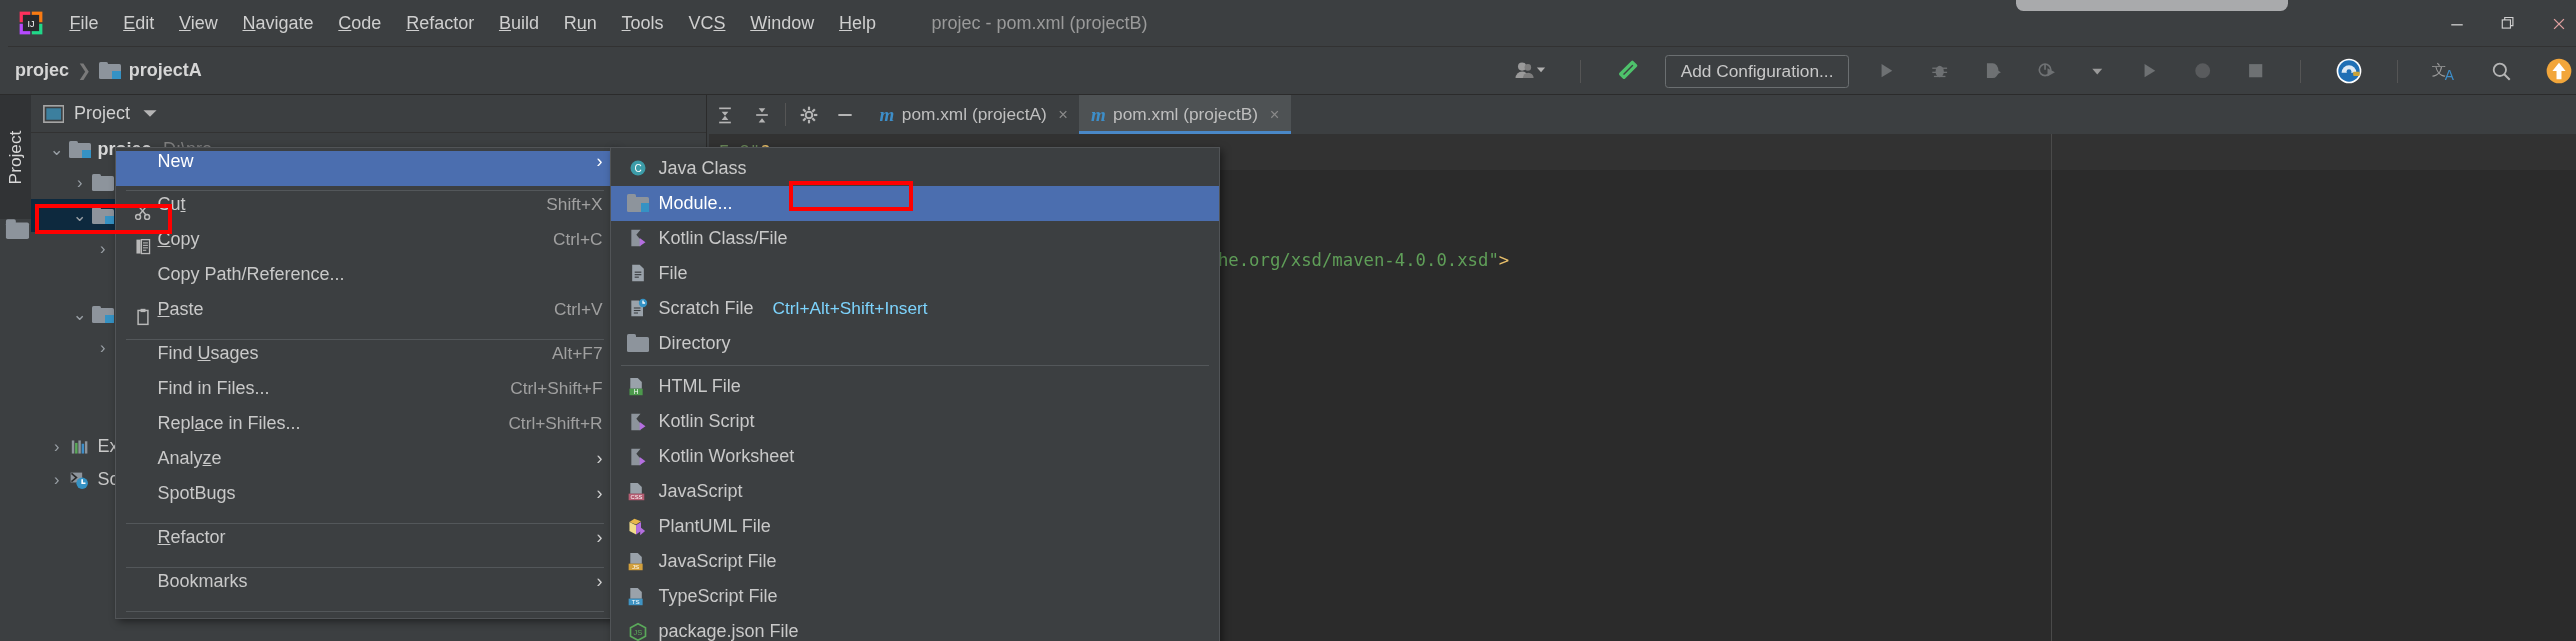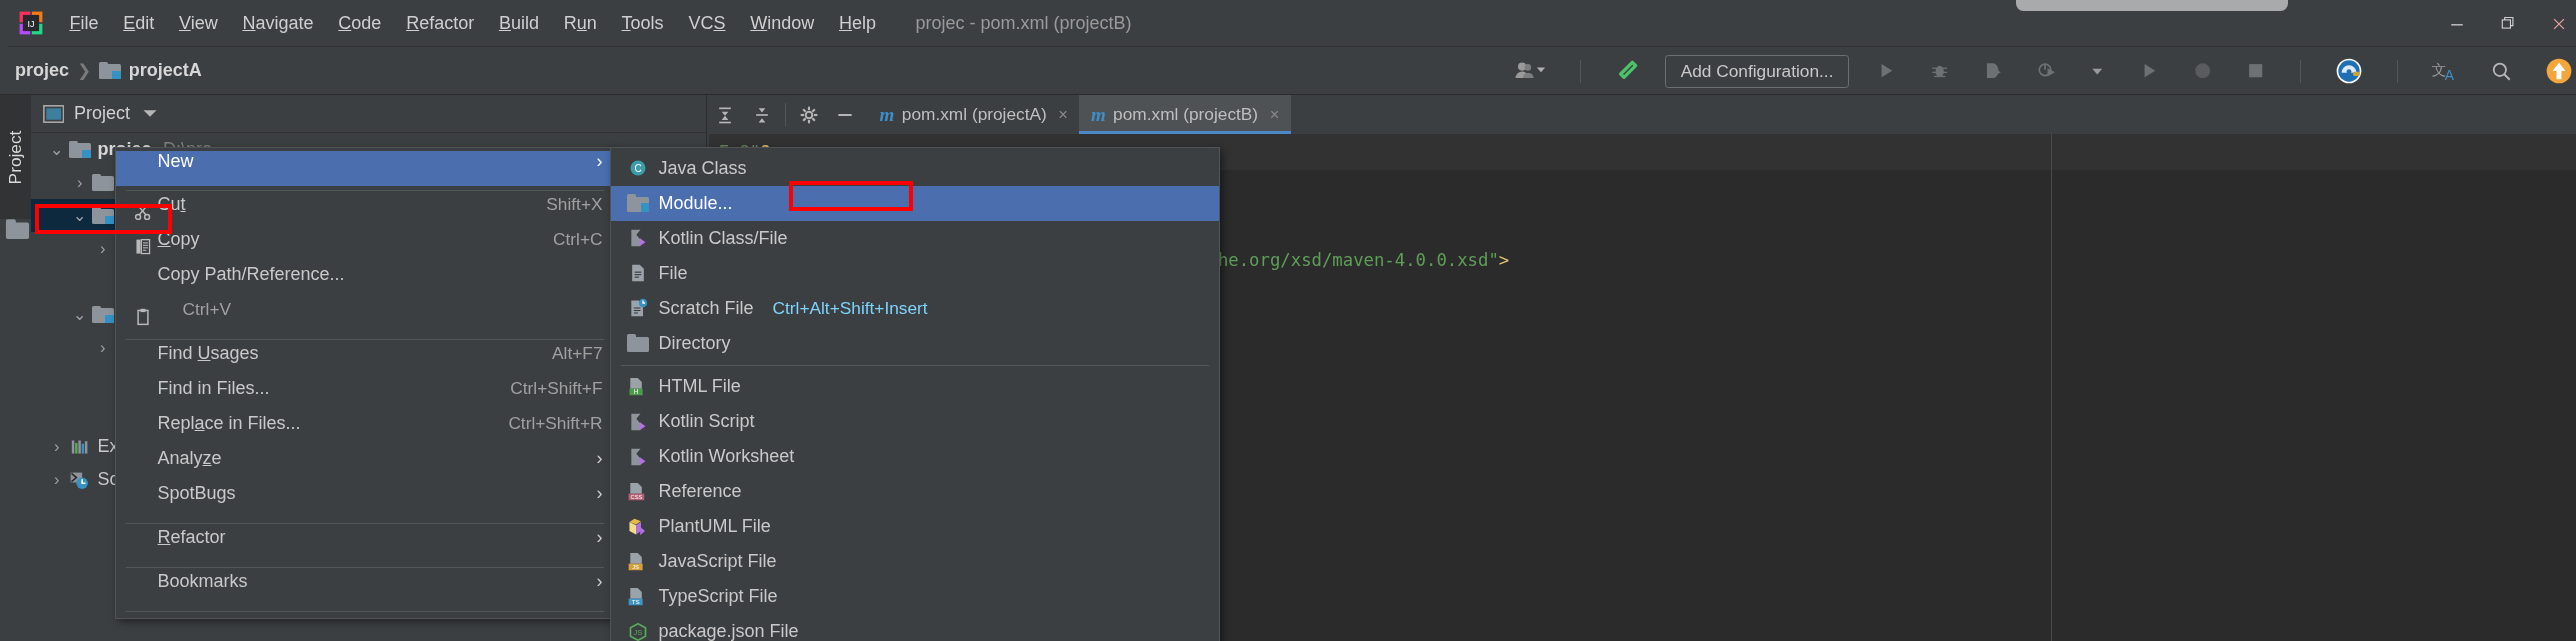--- a/index.html
+++ b/index.html
@@ -7,21 +7,21 @@
               font-family:"Liberation Sans", sans-serif; }
   body { position:relative; color:#bbbbbb; }
 
   
   .menubar{ position:absolute; left:8px; top:0; width:2576px; height:47px;
             background:#3c3f41; display:flex; align-items:center;
             border-bottom:0.8px solid #323232; }
   .ij-logo{ width:26px; height:26px; margin-left:10px; margin-right:13px; position:relative; flex:none;}
   .menu-item{ font-size:18px; color:#cfcfcf; padding:3.3px 12.4px; white-space:nowrap; cursor:default;}
   .menu-item .mn{ text-decoration:underline; }
-  .win-title{ font-size:18px; color:#9a9a9a; margin-left:27px; white-space:nowrap;}
+  .win-title{ font-size:18px; color:#9a9a9a; margin-left:43px; white-space:nowrap;}
   .winbtns{ position:absolute; right:0; top:0; height:47px; display:flex; align-items:center; }
   .winbtn{ width:51px; height:47px; display:flex; align-items:center; justify-content:center; }
   .search-overlay{ position:absolute; left:2008px; top:-11.5px; width:272px; height:22px;
                    background:#a9aaac; border-radius:7.4px; }
 
   
   .toolbar{ position:absolute; left:0; top:47px; width:2576px; height:48px;
             background:#3c3f41; border-bottom:0.8px solid #2b2b2b; display:flex; align-items:center;}
   .crumbs{ display:flex; align-items:center; margin-left:15px; font-size:18px; color:#d6d6d6; }
   .crumb-sep{ color:#7a7a7a; margin:0 8.2px; font-size:16.5px; }
@@ -553,20 +553,21 @@
       <span class="mic"></span>
       <span class="mlbl">Copy Path/Reference...</span>
     </div>
     <div class="mi">
       <span class="mic">
         <svg width="18" height="18" viewBox="0 0 22 22">
           <rect x="5" y="3" width="12" height="17" fill="none" stroke="#b9b9b9" stroke-width="1.8"></rect>
           <rect x="8" y="1" width="6" height="4" fill="#b9b9b9"></rect>
         </svg>
       </span>
+      <span class="mlbl"><span class="mn">P</span>aste</span>
       <span class="acc">Ctrl+V</span>
     </div>
     <div class="msep"></div>
     <div class="mi">
       <span class="mic"></span>
       <span class="mlbl">Find <span class="mn">U</span>sages</span>
       <span class="acc">Alt+F7</span>
     </div>
     <div class="mi">
       <span class="mic"></span>
@@ -700,21 +701,21 @@
       <span class="slbl">Kotlin Worksheet</span>
     </div>
     <div class="si">
       <span class="sic">
         <svg width="21.4" height="20" viewBox="0 0 26 24" style="font-size:22px">
           <path d="M4 1 h9 l5 5 v8 h-14z" fill="#9aa2aa"></path>
           <rect x="2" y="14" width="19" height="8" fill="#b55d72"></rect>
           <text x="11.5" y="21" font-size="7" fill="#ffffff" text-anchor="middle" font-family="Liberation Sans, sans-serif">CSS</text>
         </svg>
       </span>
-      <span class="slbl">Reference</span>
+      <span class="slbl">JavaScript</span>
     </div>
     <div class="si">
       <span class="sic">
         <svg width="21.4" height="20" viewBox="0 0 26 24">
           <path d="M3 6 l6 -4 l8 3 l-6 4z" fill="#e8b84b"></path>
           <path d="M3 6 v11 l8 4 v-11z" fill="#f2de8a"></path>
           <path d="M11 10 l6 -4 v11 l-6 4z" fill="#b46fe0"></path>
           <path d="M16 12 l6 5 l-6 5z" fill="#b46fe0"></path>
         </svg>
       </span>

